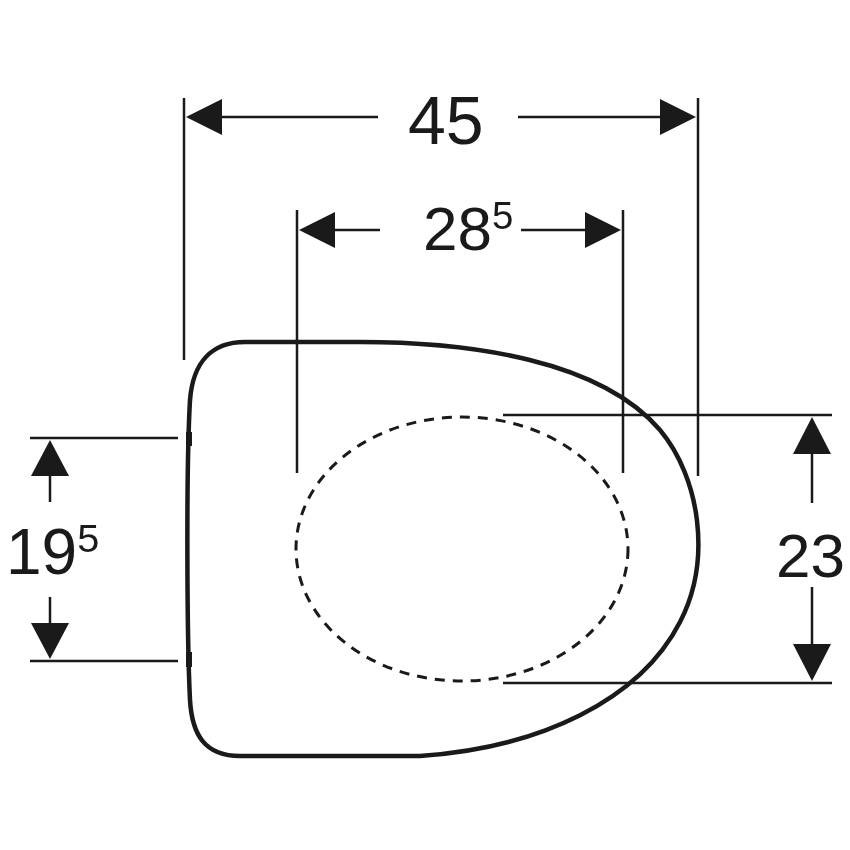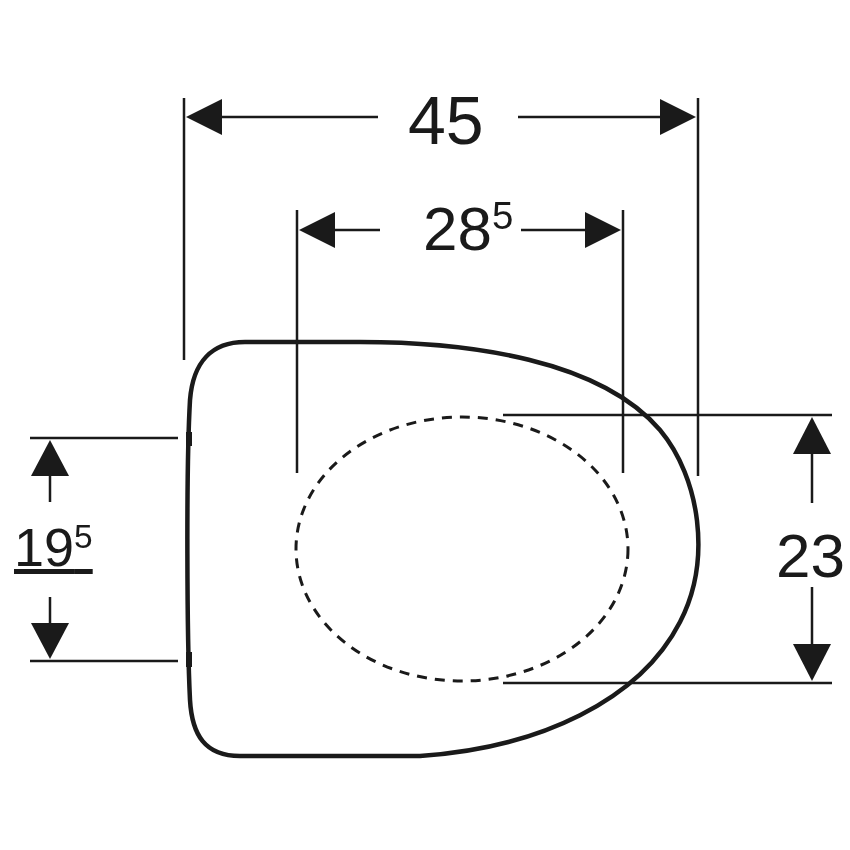--- a/index.html
+++ b/index.html
@@ -8,21 +8,21 @@
     .dim-text {
       position: absolute;
       font-family: "Liberation Sans", sans-serif;
       color: #1a1a1a;
       line-height: 1;
       white-space: nowrap;
     }
     .dim-text sup { font-size: 0.62em; vertical-align: 0; position: relative; top: -0.55em; }
     #label-45 { left: 408px; top: 86px; font-size: 68px; }
     #label-285 { left: 398px; top: 198px; font-size: 62px; margin-left: 25px; }
-    #label-195 { left: 14px; top: 520px; font-size: 54px; text-decoration: underline; }
+    #label-195 { left: 6px; top: 520px; font-size: 64px; }
     #label-23 { left: 776px; top: 525px; font-size: 62px; }
   </style>
 </head>
 <body>
 
 <svg id="drawing" viewBox="0 0 850 850" xmlns="http://www.w3.org/2000/svg">
   <g fill="none" stroke="#1a1a1a">
 
     <path stroke-width="4.5" d="M 245 342 L 360 342
              C 470 342, 600 360, 660 430

